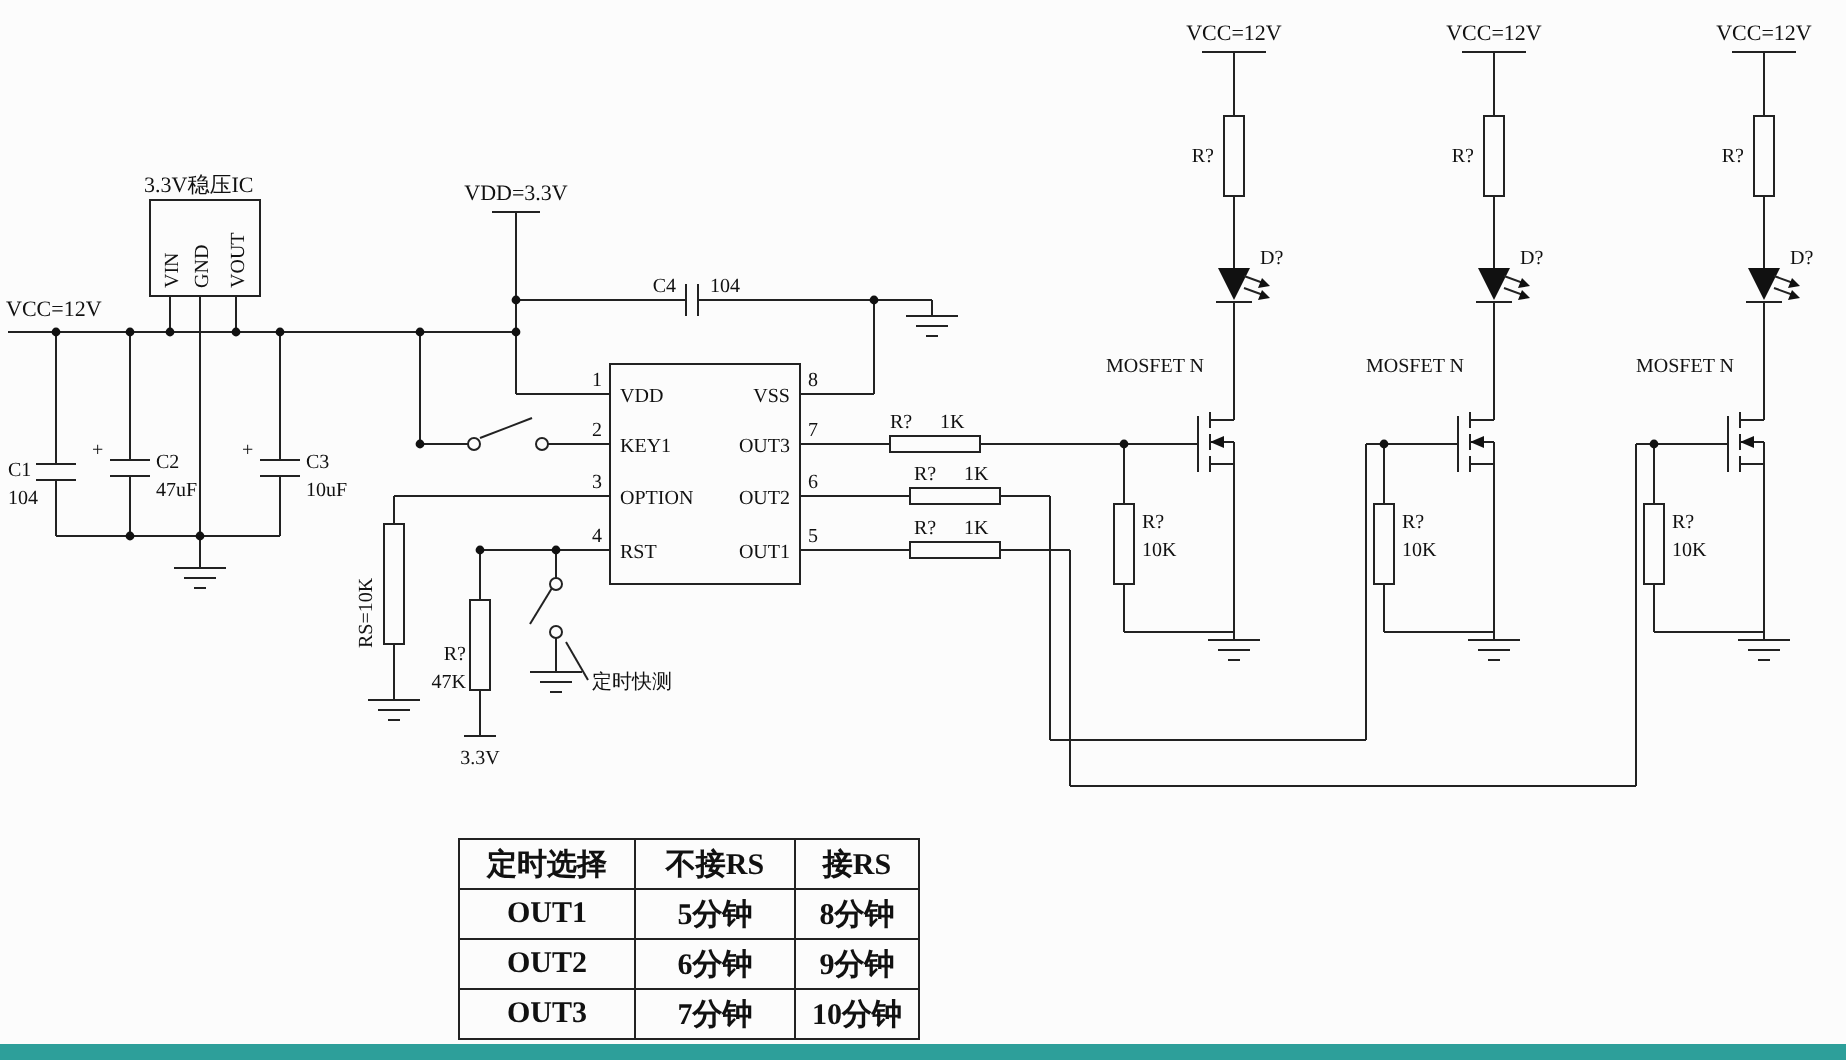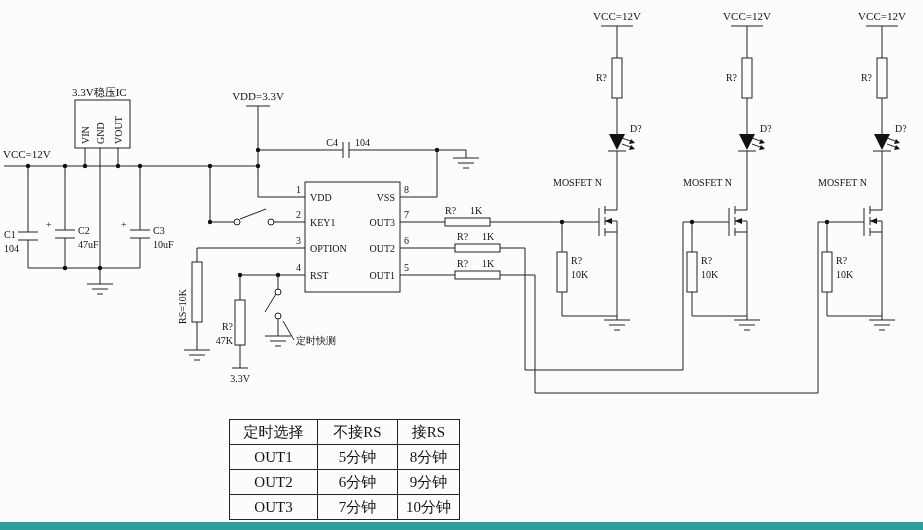--- a/index.html
+++ b/index.html
@@ -7,21 +7,21 @@
          font-family:"Liberation Serif","DejaVu Serif",serif;}
   svg{position:absolute;left:0;top:0;}
   svg text{font-family:"Liberation Serif","DejaVu Serif",serif;fill:#111;font-size:11px;}
   svg text.t10{font-size:10px;}
   .w{fill:none;stroke:#222;stroke-width:1;}
   .cb{fill:#fcfcfc;stroke:#222;stroke-width:1;}
   .dk{fill:#111;stroke:none;}
   .sw{fill:#fcfcfc;stroke:#222;stroke-width:1;}
   .timing-table{position:absolute;left:229px;top:419px;border-collapse:collapse;table-layout:fixed;}
   .timing-table th,.timing-table td{border:1px solid #222;height:24px;text-align:center;
-      font-size:15px;font-weight:normal;padding:0 3px;color:#111;white-space:nowrap;}
+      font-size:15px;font-weight:bold;padding:0 3px;color:#111;white-space:nowrap;}
   .col0{width:88px}.col1{width:80px}.col2{width:62px}
   .bottom-bar{position:absolute;left:0;bottom:0;width:923px;height:8px;background:#2d9f9a;}
 </style>
 </head>
 <body>
 
 <div class="stage">
 <svg width="923" height="520" viewBox="0 0 923 520">
 
   <g>

